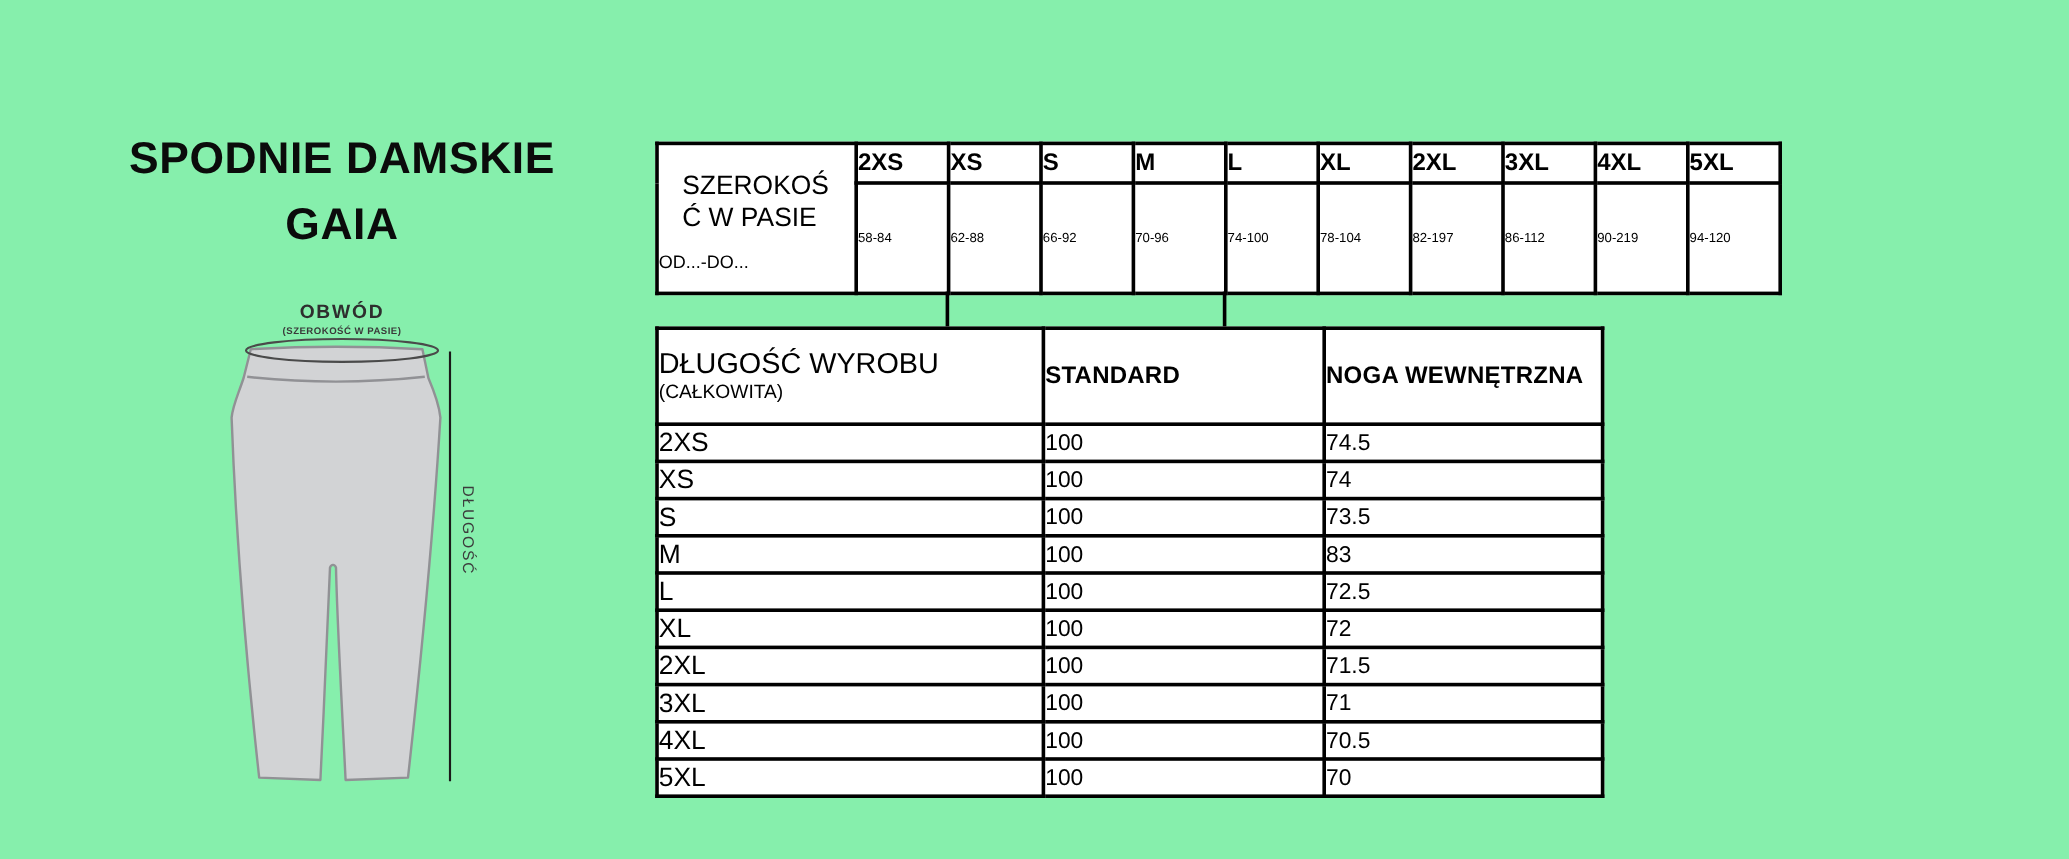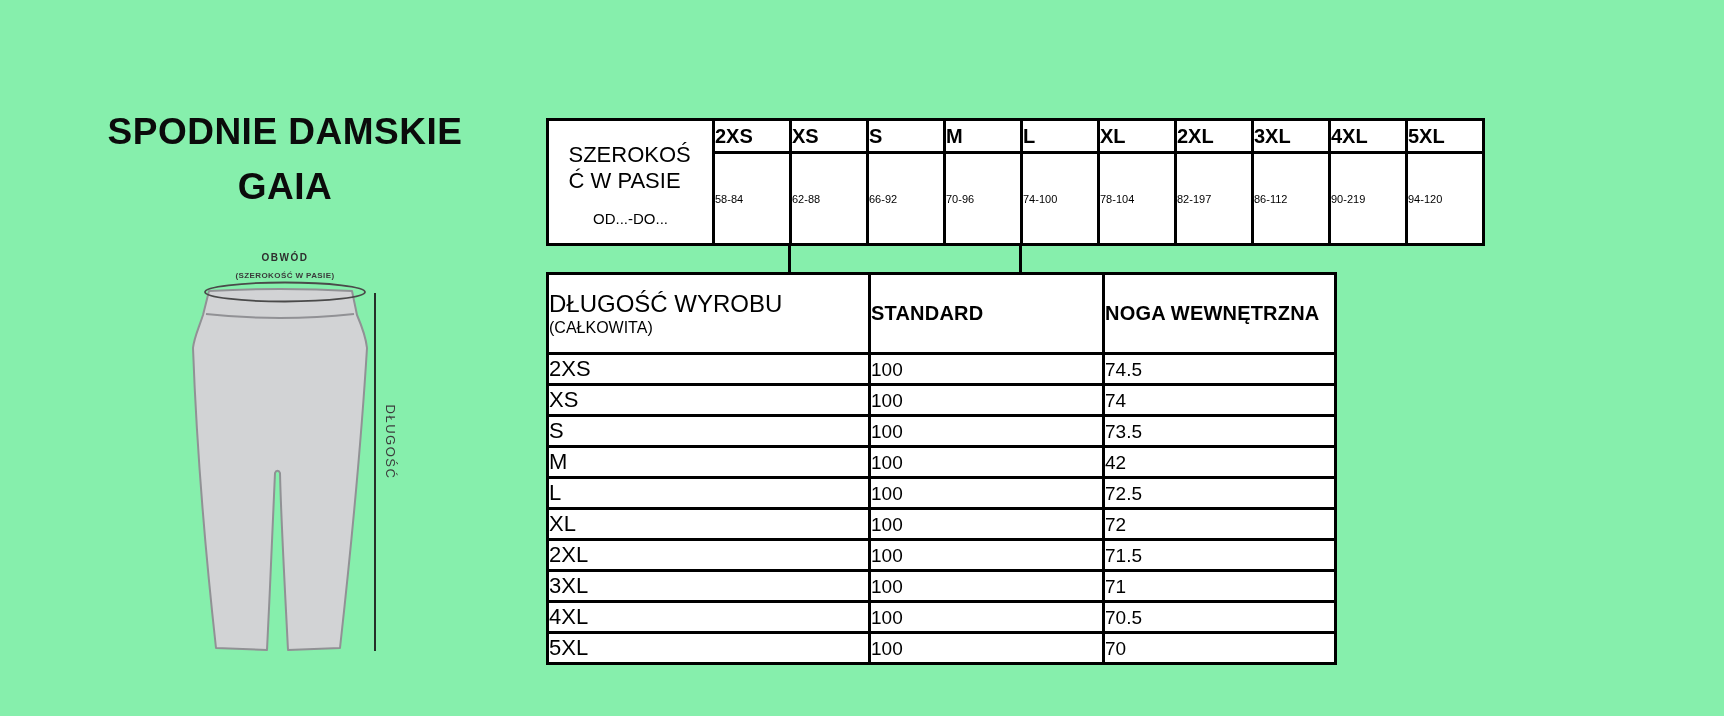--- a/index.html
+++ b/index.html
@@ -5,37 +5,37 @@
   html,body{margin:0;padding:0;background:#fff;}
   #canvas{position:relative;width:1724px;height:716px;background:#86efac;overflow:hidden;
           font-family:"Liberation Sans", sans-serif;color:#000;}
 
   
   .doc-title{position:absolute;left:50px;top:104px;width:470px;text-align:center;
              font-size:37px;font-weight:700;line-height:55px;letter-spacing:.5px;color:#0b0b0b;}
 
   
   .obwod{position:absolute;left:185px;top:252px;width:200px;text-align:center;
-         font-size:10px;font-weight:700;letter-spacing:1.5px;color:#2e2e2e;}
+         font-size:16px;font-weight:700;letter-spacing:1.5px;color:#2e2e2e;}
   .obwod-sub{position:absolute;left:185px;top:271px;width:200px;text-align:center;
              font-size:8px;font-weight:700;letter-spacing:.4px;color:#3a3a3a;}
   .pants-svg{position:absolute;left:140px;top:238px;width:280px;height:432px;}
 
   
   table{border-collapse:collapse;table-layout:fixed;position:absolute;background:#fff;}
   td,th{border:3px solid #000;text-align:left;vertical-align:middle;padding:0;overflow:hidden;}
 
   
   .t1{left:546px;top:118px;width:936px;}
   .t1 .size-cell{height:30px;font-size:20px;font-weight:700;}
   .t1 .range-cell{height:89px;font-size:11px;font-weight:400;}
   .t1-corner{height:122px;}
   .t1-corner-title{font-size:22px;line-height:26px;width:124px;margin:4px auto;
                    word-break:break-all;font-weight:400;}
-  .t1-od{font-size:15px;margin-top:16px;font-weight:400;padding-left:44px;}
+  .t1-od{font-size:15px;margin-top:16px;font-weight:400;}
 
   
   .stub{position:absolute;width:3px;height:30px;top:243px;background:#000;}
 
   
   .t2{left:546px;top:272px;width:788px;}
   .t2 .hdr{height:77px;}
   .t2-h1a{font-size:24px;font-weight:400;}
   .t2-h1b{font-size:16px;font-weight:400;margin-top:1px;}
   .t2 .hdr-bold{font-size:20px;font-weight:700;letter-spacing:.2px;}
@@ -149,21 +149,21 @@
       <td class="body-num">74</td>
     </tr>
     <tr>
       <td class="body-size">S</td>
       <td class="body-num">100</td>
       <td class="body-num">73.5</td>
     </tr>
     <tr>
       <td class="body-size">M</td>
       <td class="body-num">100</td>
-      <td class="body-num">42</td>
+      <td class="body-num">83</td>
     </tr>
     <tr>
       <td class="body-size">L</td>
       <td class="body-num">100</td>
       <td class="body-num">72.5</td>
     </tr>
     <tr>
       <td class="body-size">XL</td>
       <td class="body-num">100</td>
       <td class="body-num">72</td>

